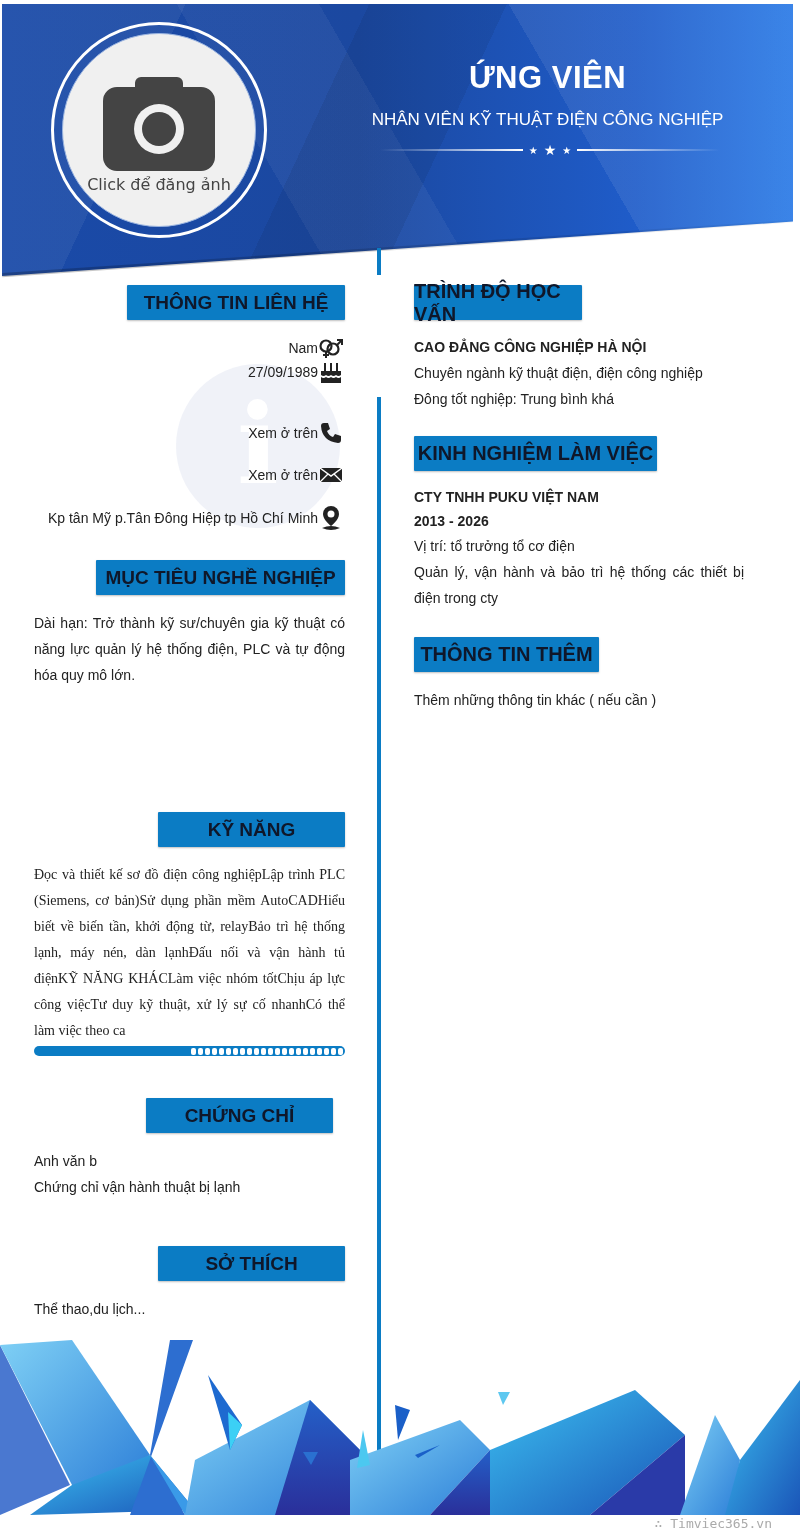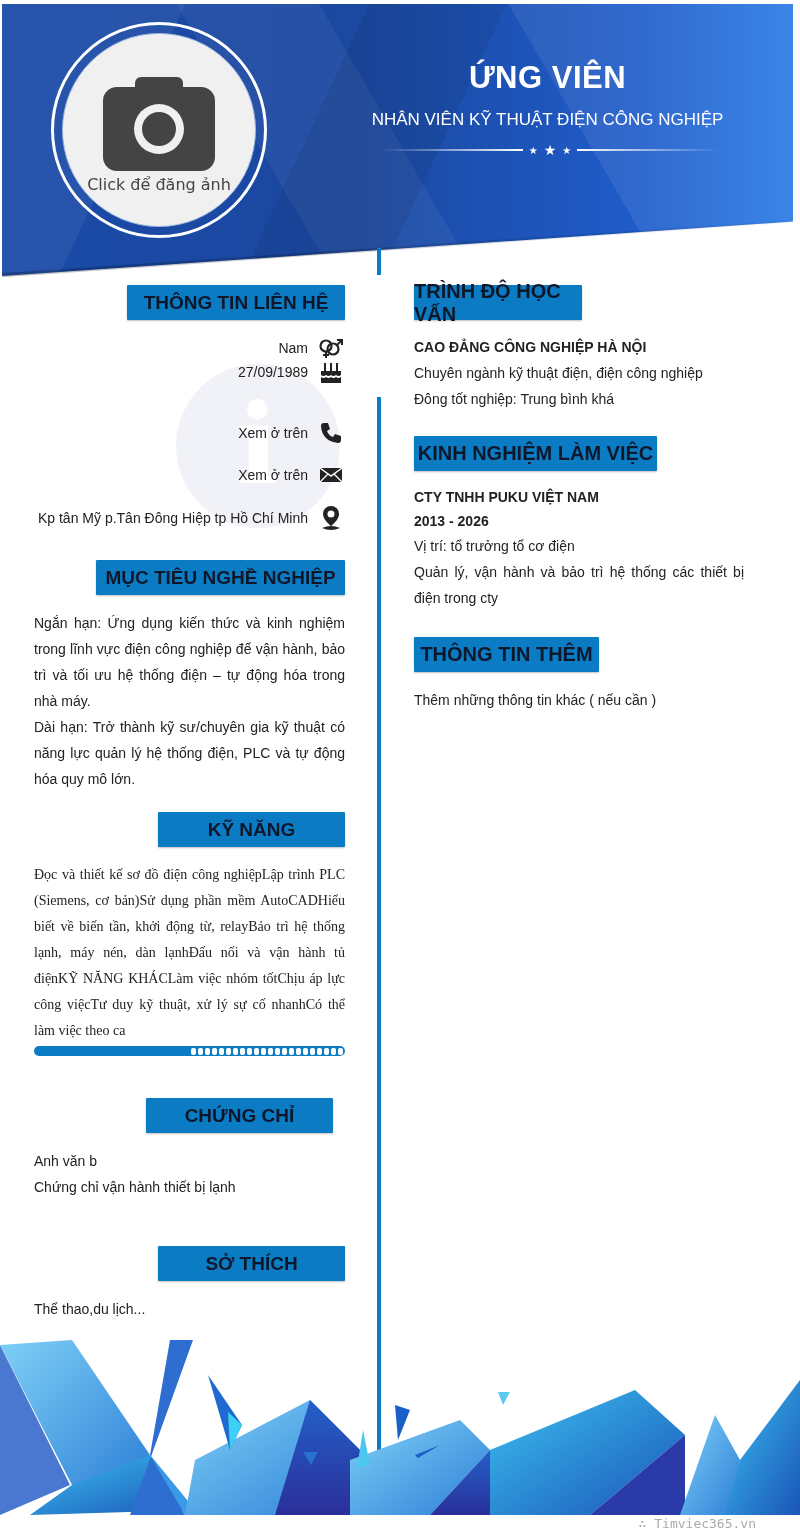--- a/index.html
+++ b/index.html
@@ -54,21 +54,21 @@
   .divider { position: absolute; left: 377px; width: 4px; background: #0b7cc4; }
 
   .pill {
     position: absolute; height: 35px; border-radius: 1px; background: #0b7cc4;
     color: #0f172a; font-weight: bold; font-size: 19px;
     display: flex; align-items: center; justify-content: center;
     box-shadow: 0 1px 2px rgba(0,0,0,0.25);
   }
 
   .contact-row {
-    position: absolute; right: 456px; display: flex; align-items: center; gap: 10px;
+    position: absolute; right: 456px; display: flex; align-items: center; 
     font-size: 14px; color: #222;
   }
   .contact-row .icon { width: 26px; height: 24px; display: flex; align-items: center; justify-content: center; }
 
   .watermark {
     position: absolute; left: 176px; top: 364px; width: 164px; height: 164px; border-radius: 50%;
     background: #eef1f7; opacity: 0.9;
   }
   .watermark-i {
     position: absolute; left: 236px; top: 385px; width: 44px; height: 120px;
@@ -83,21 +83,21 @@
   .bold { font-weight: bold; }
 
   .skill-bar {
     position: absolute; left: 34px; top: 1046px; width: 311px; height: 10px; border-radius: 5px;
     background: #0b7cc4; overflow: hidden; display: flex; justify-content: flex-end; align-items: center; padding-right: 2px;
   }
   .skill-bar .dots { display: flex; gap: 2px; }
   .skill-bar .dot { width: 5px; height: 7px; border-radius: 2px; background: #fff; }
 
   .footer-art { position: absolute; left: 0; top: 1340px; width: 800px; height: 175px; }
-  .brand { position: absolute; right: 44px; top: 1516px; font-family: "DejaVu Sans Mono", monospace; font-size: 13px; color: #aaa; }
+  .brand { position: absolute; right: 28px; top: 1516px; font-family: "DejaVu Sans Mono", monospace; font-size: 13px; color: #aaa; }
 </style>
 </head>
 <body>
 
 <div class="header"></div>
 <div class="header-shadow"></div>
 
 <div class="avatar-ring">
   <div class="avatar">
     <svg width="112" height="98" viewBox="0 0 112 98">
@@ -177,21 +177,20 @@
     <svg width="22" height="26" viewBox="0 0 22 26">
         <path d="M11 1 a8 8 0 0 1 8 8 c0 6 -8 12 -8 12 c0 0 -8 -6 -8 -12 a8 8 0 0 1 8 -8z" fill="#222"></path>
         <circle cx="11" cy="9" r="3.5" fill="#fff"></circle>
         <path d="M2 23 q9 -4 18 0 q-9 4 -18 0z" fill="#222"></path>
       </svg>
   </span>
 </div>
 
 <div class="pill" style="left:96px;top:560px;width:249px;">MỤC TIÊU NGHỀ NGHIỆP</div>
 <div class="para left" style="top:610px;">
-  <div>Ngắn hạn: Ứng dụng kiến thức và kinh nghiệm trong lĩnh vực điện công nghiệp để vận hành, bảo trì và tối ưu hệ thống điện – tự động hóa trong nhà máy.</div>
   <div>Dài hạn: Trở thành kỹ sư/chuyên gia kỹ thuật có năng lực quản lý hệ thống điện, PLC và tự động hóa quy mô lớn.</div>
 </div>
 
 <div class="pill" style="left:158px;top:812px;width:187px;">KỸ NĂNG</div>
 <div class="para left" style="top:862px;font-family:Liberation Serif, serif;">Đọc và thiết kế sơ đồ điện công nghiệpLập trình PLC (Siemens, cơ bản)Sử dụng phần mềm AutoCADHiểu biết về biến tần, khởi động từ, relayBảo trì hệ thống lạnh, máy nén, dàn lạnhĐấu nối và vận hành tủ điệnKỸ NĂNG KHÁCLàm việc nhóm tốtChịu áp lực công việcTư duy kỹ thuật, xử lý sự cố nhanhCó thể làm việc theo ca</div>
 <div class="skill-bar">
   <div class="dots">
     <span class="dot"></span>
       <span class="dot"></span>
       <span class="dot"></span>
@@ -213,21 +212,21 @@
       <span class="dot"></span>
       <span class="dot"></span>
       <span class="dot"></span>
       <span class="dot"></span>
   </div>
 </div>
 
 <div class="pill" style="left:146px;top:1098px;width:187px;">CHỨNG CHỈ</div>
 <div class="para left" style="top:1148px;">
   <div>Anh văn b</div>
-  <div>Chứng chỉ vận hành thiết bị lạnh</div>
+  <div>Chứng chỉ vận hành thuật bị lạnh</div>
 </div>
 
 <div class="pill" style="left:158px;top:1246px;width:187px;">SỞ THÍCH</div>
 <div class="para left" style="top:1296px;">Thể thao,du lịch...</div>
 
 <div class="pill" style="left:414px;top:285px;width:168px;font-size:20px;">TRÌNH ĐỘ HỌC VẤN</div>
 <div class="para right" style="top:334px;text-align:left;">
   <div class="bold">CAO ĐẲNG CÔNG NGHIỆP HÀ NỘI</div>
   <div>Chuyên ngành kỹ thuật điện, điện công nghiệp</div>
   <div>Đông tốt nghiệp: Trung bình khá</div>

